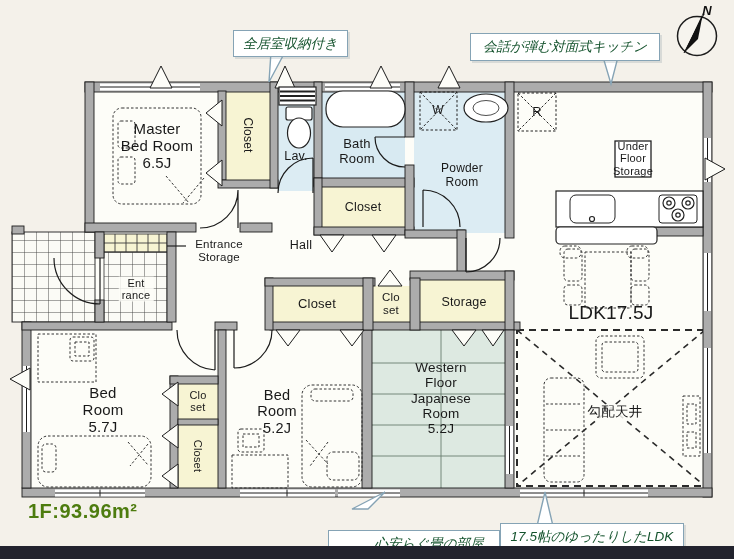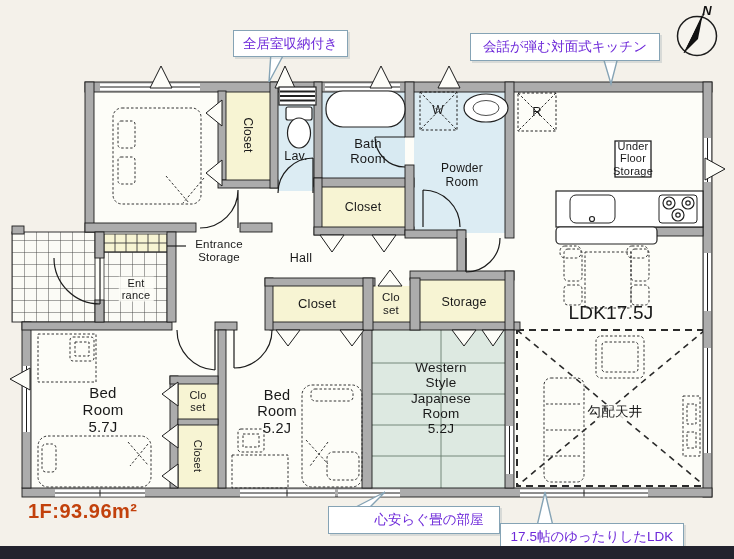--- a/index.html
+++ b/index.html
@@ -5,22 +5,22 @@
   html,body{margin:0;padding:0;background:#dddbd4;}
   #stage{position:relative;width:734px;height:559px;background:#f4f1ea;overflow:hidden;
          font-family:"Liberation Sans",sans-serif;}
   #plan-svg{position:absolute;left:0;top:0;}
   .lbl{position:absolute;transform:translate(-50%,-50%);text-align:center;
        white-space:pre-line;color:#191919;line-height:1.13;letter-spacing:0.2px;}
   .rot90{transform:translate(-50%,-50%) rotate(90deg);}
   .bgw{background:rgba(253,253,248,0.85);padding:0 3px;}
   .callout{position:absolute;background:#fff;border:1.5px solid #85a3b5;
            display:flex;align-items:center;justify-content:center;white-space:nowrap;
-           color:#6d28d9;box-shadow:2px 2px 0 rgba(130,150,160,0.25);}
-  .area-label{position:absolute;font-weight:bold;color:#c2410c;letter-spacing:0.5px;}
+           color:#14532d;box-shadow:2px 2px 0 rgba(130,150,160,0.25);font-style:italic;}
+  .area-label{position:absolute;font-weight:bold;color:#4d7c0f;letter-spacing:0.5px;}
   #bottom-band{position:absolute;left:0;bottom:0;width:734px;height:13px;background:#22232e;}
   .north{position:absolute;transform:translate(-50%,-50%);font-style:italic;font-weight:bold;color:#111;}
 </style>
 </head>
 <body>
 
 <div id="stage">
 
 <svg id="plan-svg" width="734" height="559" viewBox="0 0 734 559">
   <defs>
@@ -257,60 +257,63 @@
     <polygon points="537,526 553,526 545,492"></polygon>
   </g>
 
   <g>
     <circle cx="697" cy="36" r="19.5" fill="#f6f4ee" stroke="#1c1c1c" stroke-width="1.5"></circle>
     <polygon points="684,53 703,13 698,39" fill="#111"></polygon>
     <path d="M684 53 L704 14" stroke="#111" stroke-width="1" fill="none"></path>
   </g>
 </svg>
 
+<div class="lbl" style="left:157px;top:146px;font-size:15px;">Master
+Bed Room
+6.5J</div>
 <div class="lbl rot90" style="left:247px;top:135px;font-size:12px;">Closet</div>
 <div class="lbl" style="left:296px;top:156px;font-size:12.5px;">Lav.</div>
-<div class="lbl" style="left:368px;top:152px;font-size:13px;">Bath
+<div class="lbl" style="left:357px;top:152px;font-size:13px;">Bath
 Room</div>
 <div class="lbl" style="left:462px;top:176px;font-size:12px;text-align:center;">Powder
 Room</div>
 <div class="lbl" style="left:438px;top:111px;font-size:12px;">W</div>
 <div class="lbl" style="left:537px;top:112px;font-size:13px;">R</div>
 <div class="lbl" style="left:633px;top:159px;font-size:11px;">Under
 Floor
 Storage</div>
 <div class="lbl" style="left:219px;top:251px;font-size:11.5px;">Entrance
 Storage</div>
 <div class="lbl bgw" style="left:136px;top:289px;font-size:11px;">Ent
 rance</div>
-<div class="lbl" style="left:301px;top:258px;font-size:12.5px;">Hall</div>
+<div class="lbl" style="left:301px;top:245px;font-size:12.5px;">Hall</div>
 <div class="lbl" style="left:363px;top:207px;font-size:12.5px;">Closet</div>
 <div class="lbl" style="left:317px;top:304px;font-size:13px;">Closet</div>
 <div class="lbl" style="left:391px;top:304px;font-size:11.5px;">Clo
 set</div>
 <div class="lbl" style="left:464px;top:302px;font-size:12.5px;">Storage</div>
 <div class="lbl" style="left:611px;top:313px;font-size:19px;">LDK17.5J</div>
 <div class="lbl bgw" style="left:608px;top:412px;font-size:13.5px;margin-left:7px;">勾配天井</div>
 <div class="lbl" style="left:441px;top:398px;font-size:13.5px;">Western
-Style
+Floor
 Japanese
 Room
 5.2J</div>
 <div class="lbl" style="left:103px;top:410px;font-size:15px;">Bed
 Room
 5.7J</div>
 <div class="lbl" style="left:198px;top:401px;font-size:11px;">Clo
 set</div>
 <div class="lbl rot90" style="left:198px;top:456px;font-size:11px;">Closet</div>
 <div class="lbl" style="left:277px;top:412px;font-size:14.5px;">Bed
 Room
 5.2J</div>
 <div class="north" style="left:707px;top:10px;font-size:13px;">N</div>
 
 <div class="callout" style="left:233px;top:30px;width:113px;height:25px;font-size:13.5px;">全居室収納付き</div>
 <div class="callout" style="left:470px;top:33px;width:188px;height:26px;font-size:13.5px;">会話が弾む対面式キッチン</div>
-<div class="callout" style="left:328px;top:506px;width:140px;height:26px;font-size:13.5px;padding-left:30px;">心安らぐ畳の部屋</div>
+<div class="callout" style="left:328px;top:530px;width:140px;height:26px;font-size:13.5px;padding-left:30px;">心安らぐ畳の部屋</div>
 <div class="callout" style="left:500px;top:523px;width:182px;height:26px;font-size:13.5px;text-align:center;">17.5帖のゆったりしたLDK</div>
 
 <div class="area-label" style="left:28px;top:500px;font-size:20px;">1F:93.96m²</div>
 
 <div id="bottom-band"></div>
 </div>
 
 </body></html>

